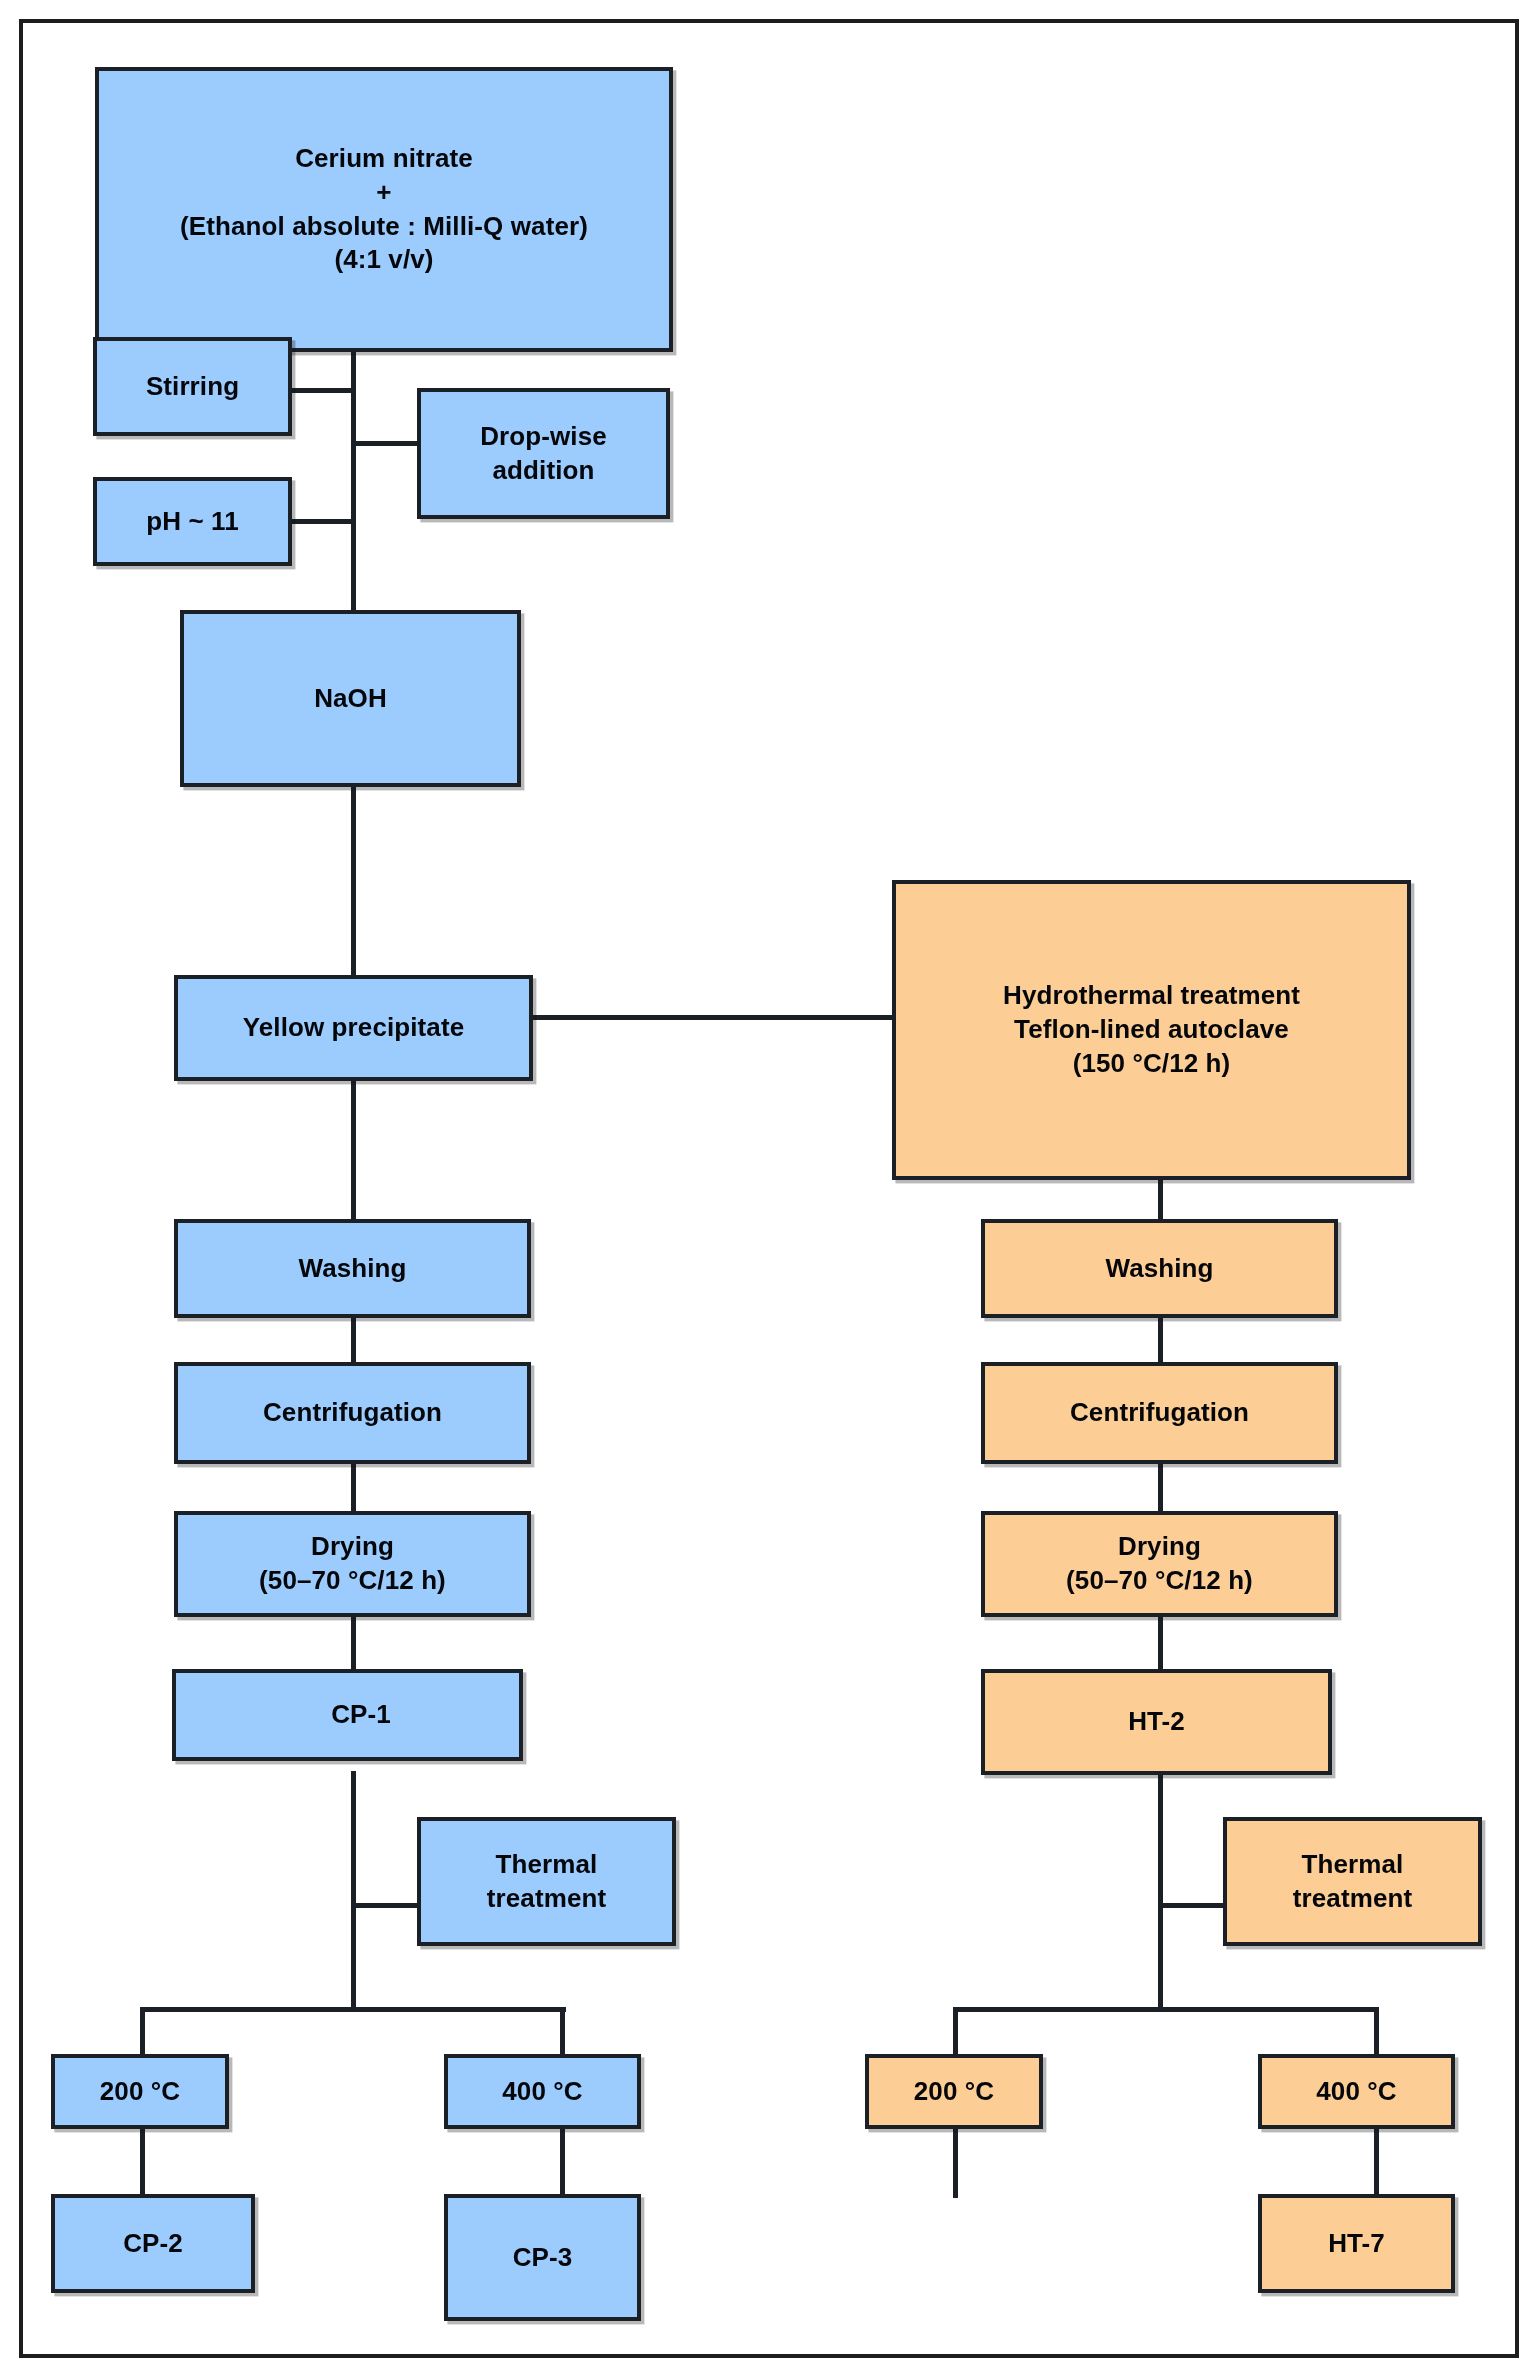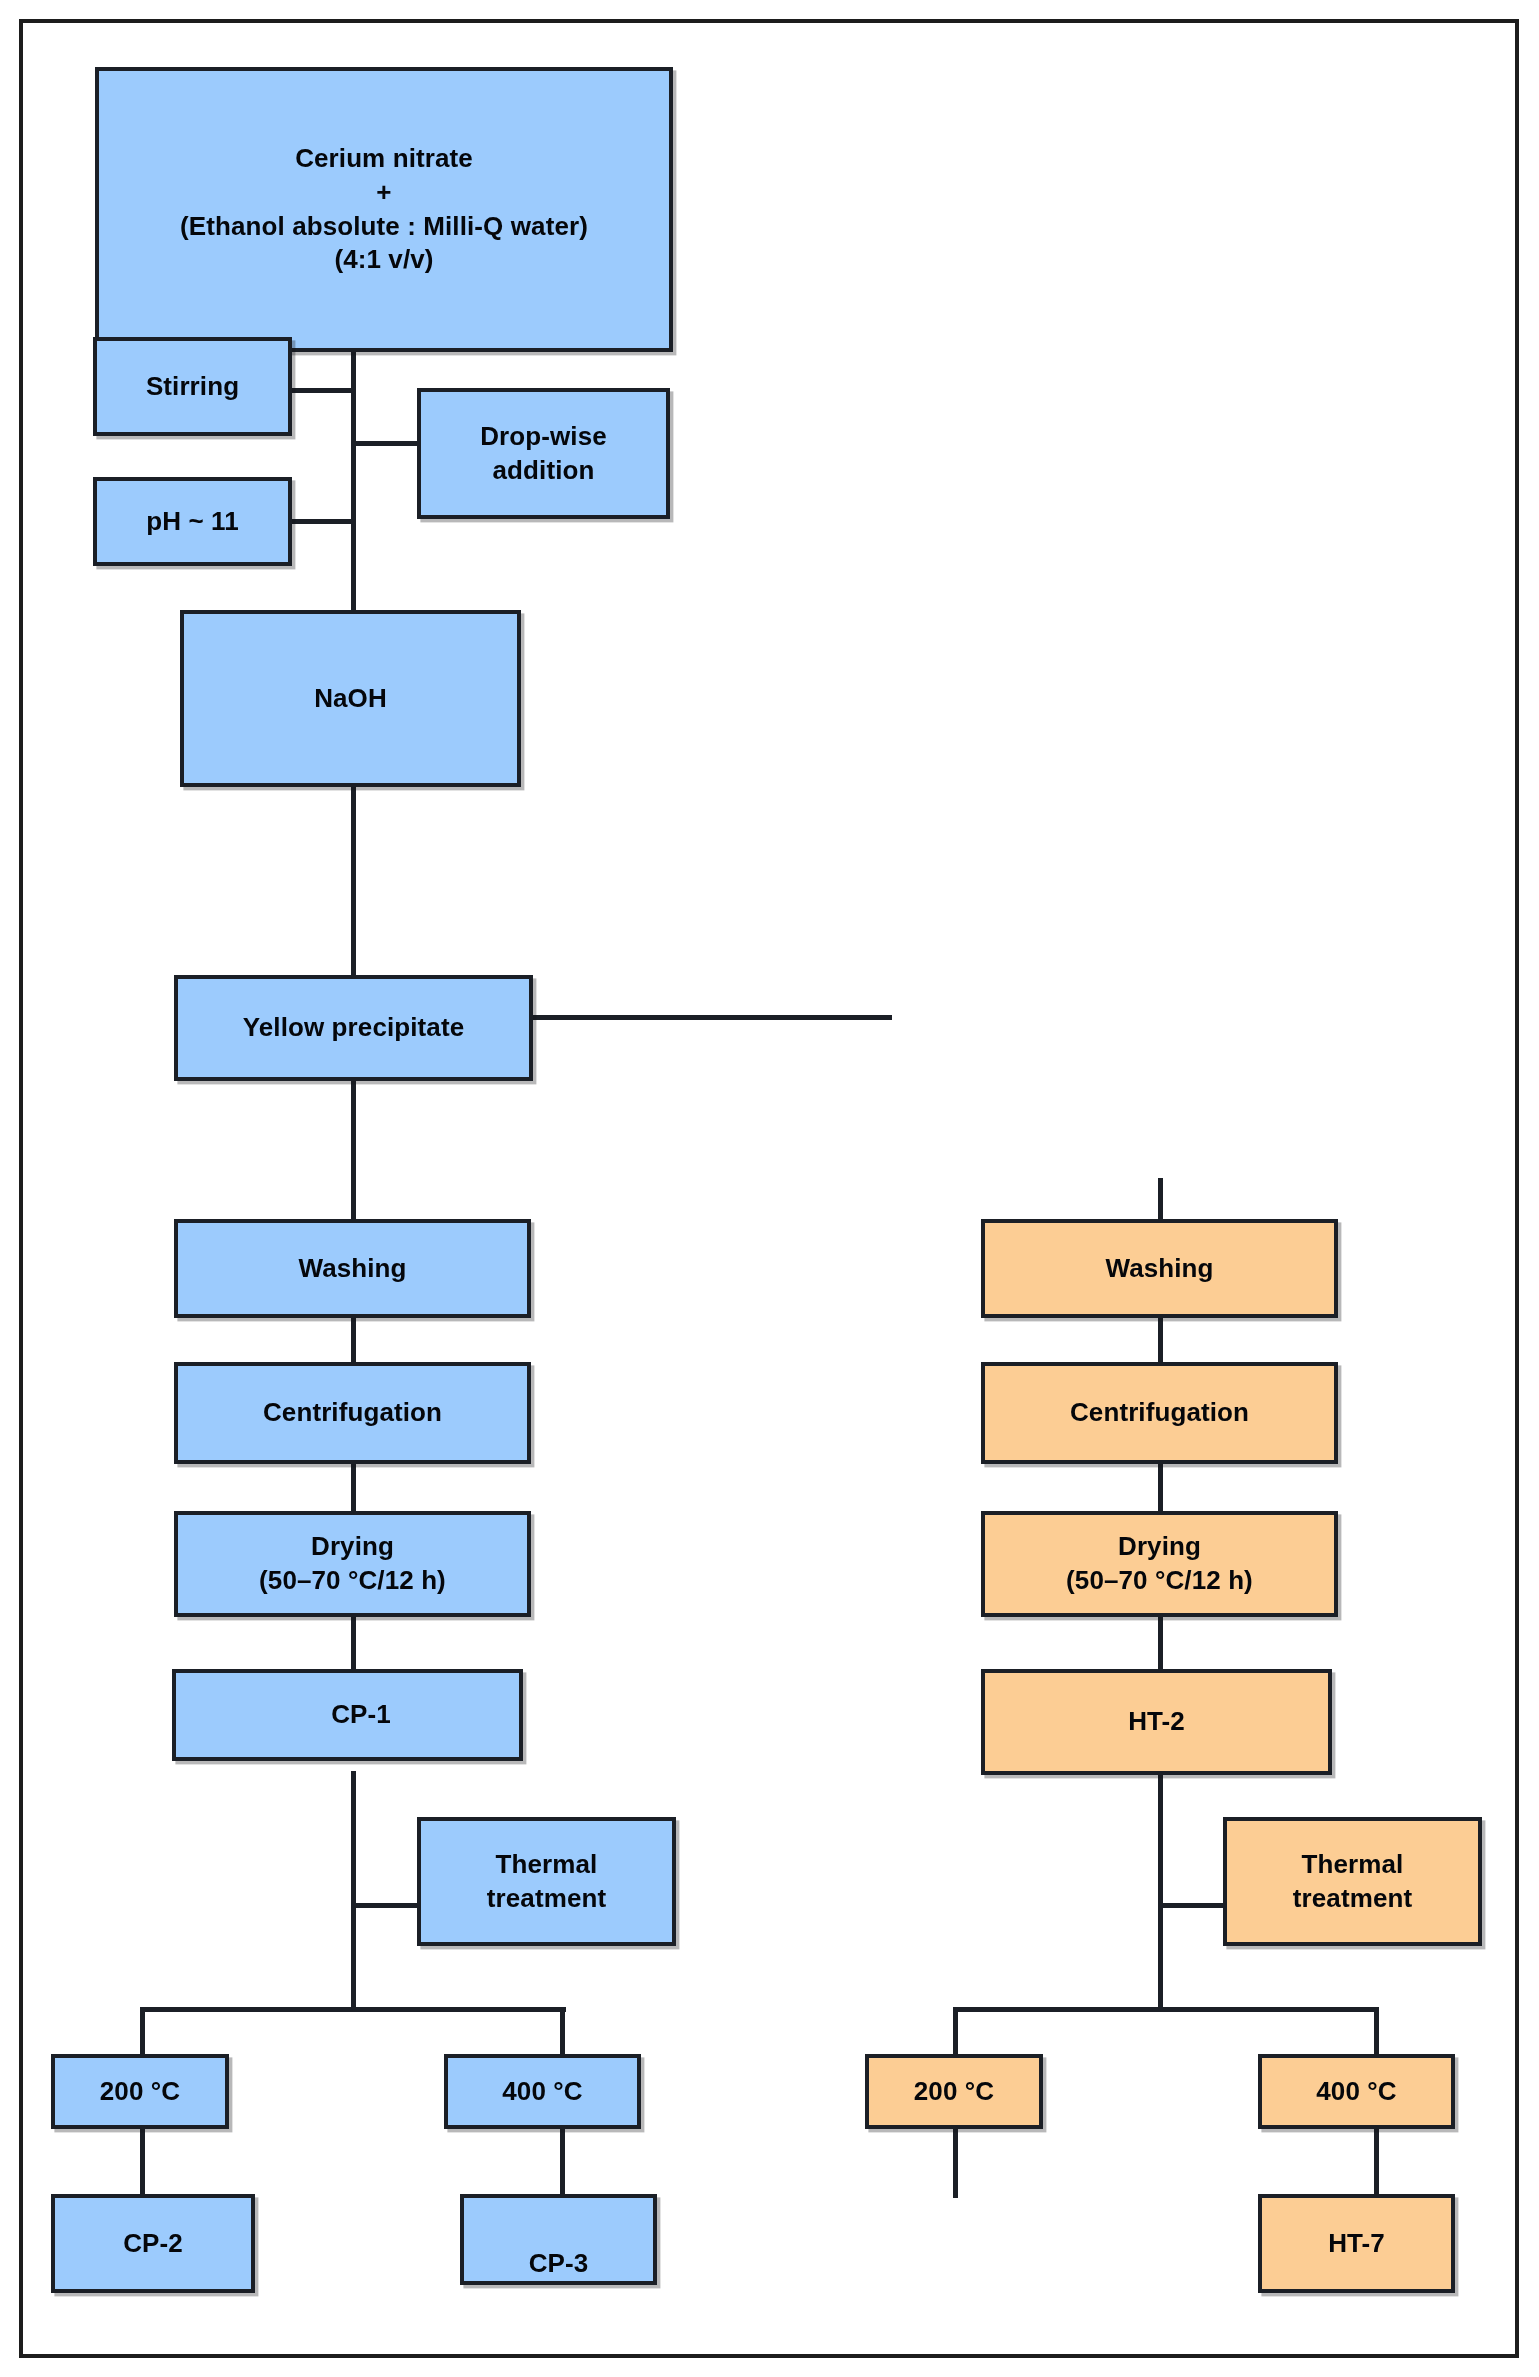--- a/index.html
+++ b/index.html
@@ -124,20 +124,25 @@
   </div>
 
   <div class="node blue" style="left:180px; top:610px; width:341px; height:177px; font-size:26px;">
     <span class="lbl">NaOH</span>
   </div>
 
   <div class="node blue" style="left:174px; top:975px; width:359px; height:106px; font-size:26px;">
     <span class="lbl">Yellow precipitate</span>
   </div>
 
+  <div class="node orange" style="left:892px; top:880px; width:519px; height:300px; font-size:26px;">
+    <span class="lbl">Hydrothermal treatment
+Teflon-lined autoclave
+(150 °C/12 h)</span>
+  </div>
 
   <div class="node blue" style="left:174px; top:1219px; width:357px; height:99px; font-size:26px;">
     <span class="lbl">Washing</span>
   </div>
 
   <div class="node blue" style="left:174px; top:1362px; width:357px; height:102px; font-size:26px;">
     <span class="lbl">Centrifugation</span>
   </div>
 
   <div class="node blue" style="left:174px; top:1511px; width:357px; height:106px; font-size:26px;">
@@ -159,21 +164,21 @@
   </div>
 
   <div class="node blue" style="left:444px; top:2054px; width:197px; height:75px; font-size:26px;">
     <span class="lbl">400 °C</span>
   </div>
 
   <div class="node blue" style="left:51px; top:2194px; width:204px; height:99px; font-size:26px;">
     <span class="lbl">CP-2</span>
   </div>
 
-  <div class="node blue" style="left:460px; top:2194px; width:197px; height:91px; font-size:26px;align-items:flex-end;">
+  <div class="node blue" style="left:444px; top:2194px; width:197px; height:127px; font-size:26px;">
     <span class="lbl">CP-3</span>
   </div>
 
   <div class="node orange" style="left:981px; top:1219px; width:357px; height:99px; font-size:26px;">
     <span class="lbl">Washing</span>
   </div>
 
   <div class="node orange" style="left:981px; top:1362px; width:357px; height:102px; font-size:26px;">
     <span class="lbl">Centrifugation</span>
   </div>

